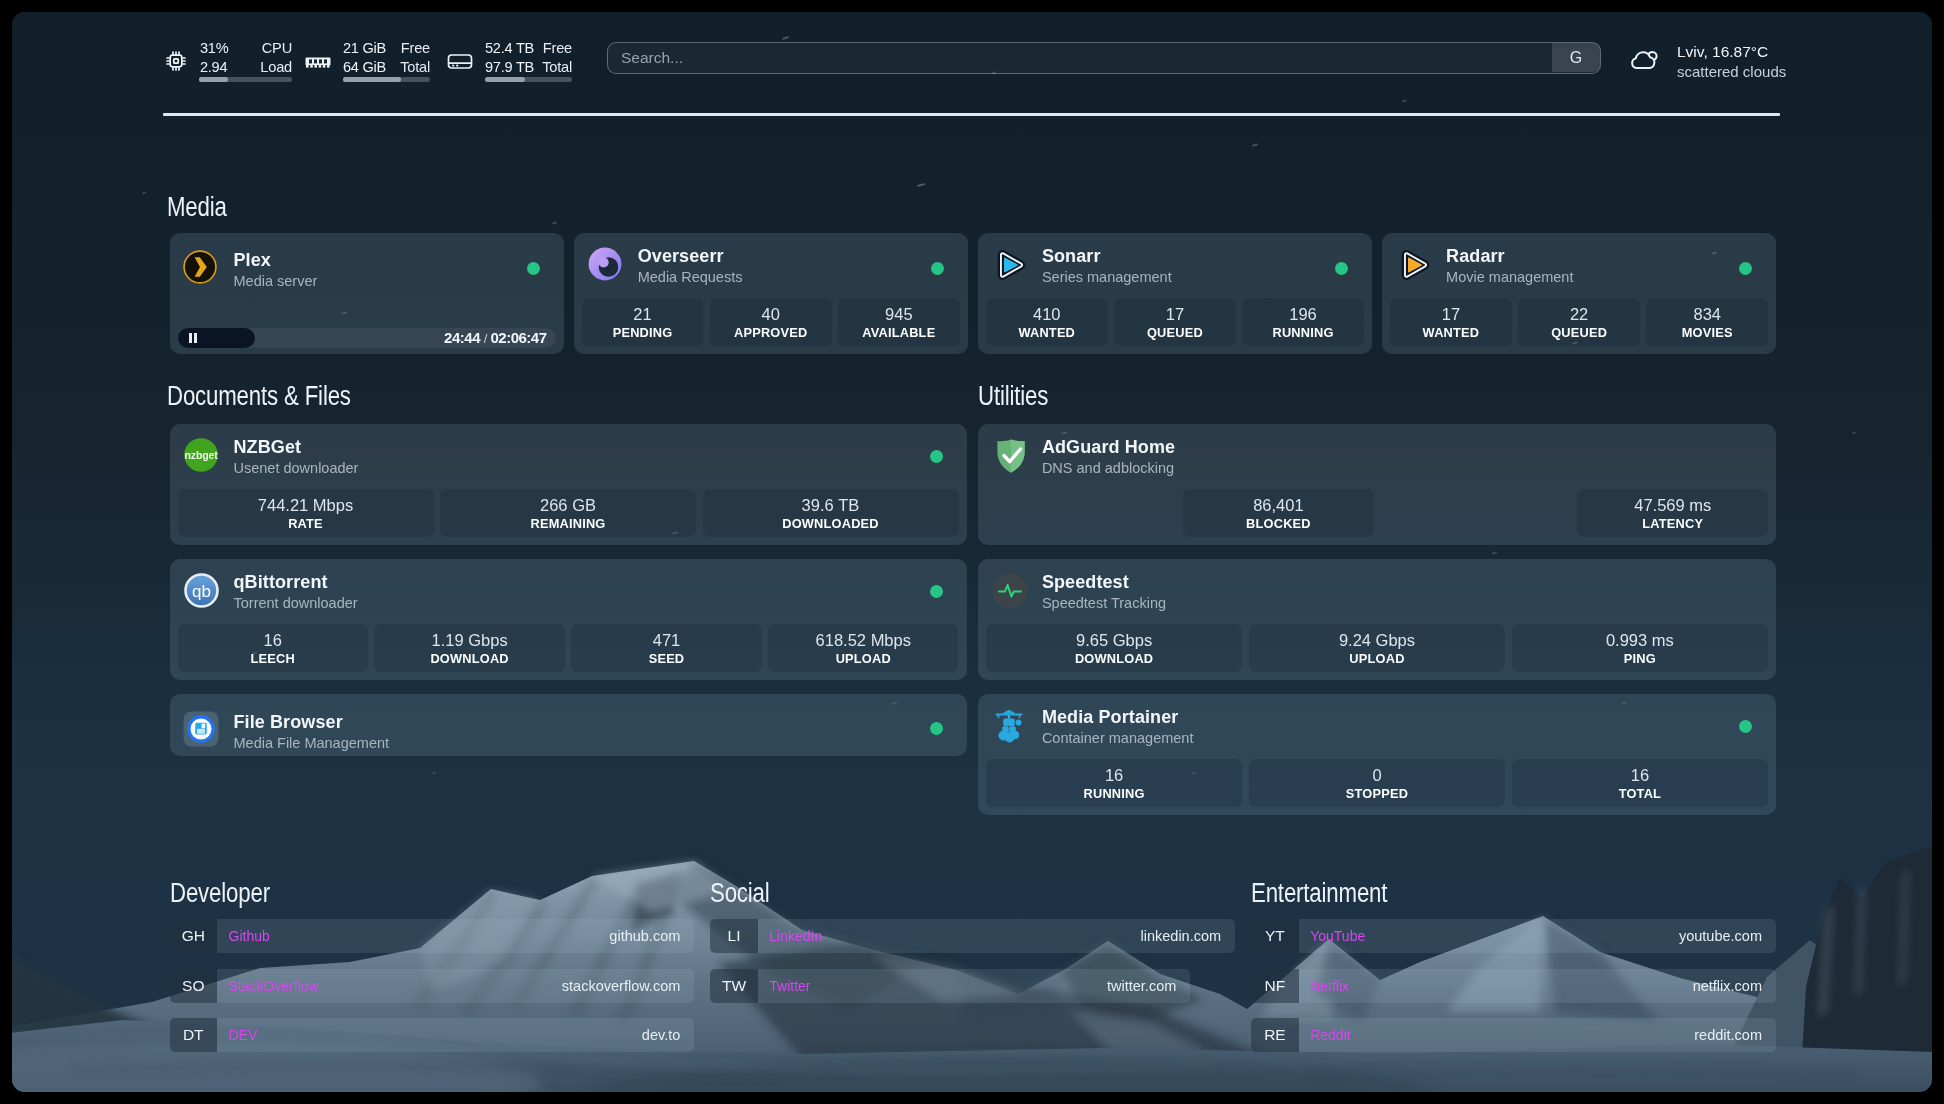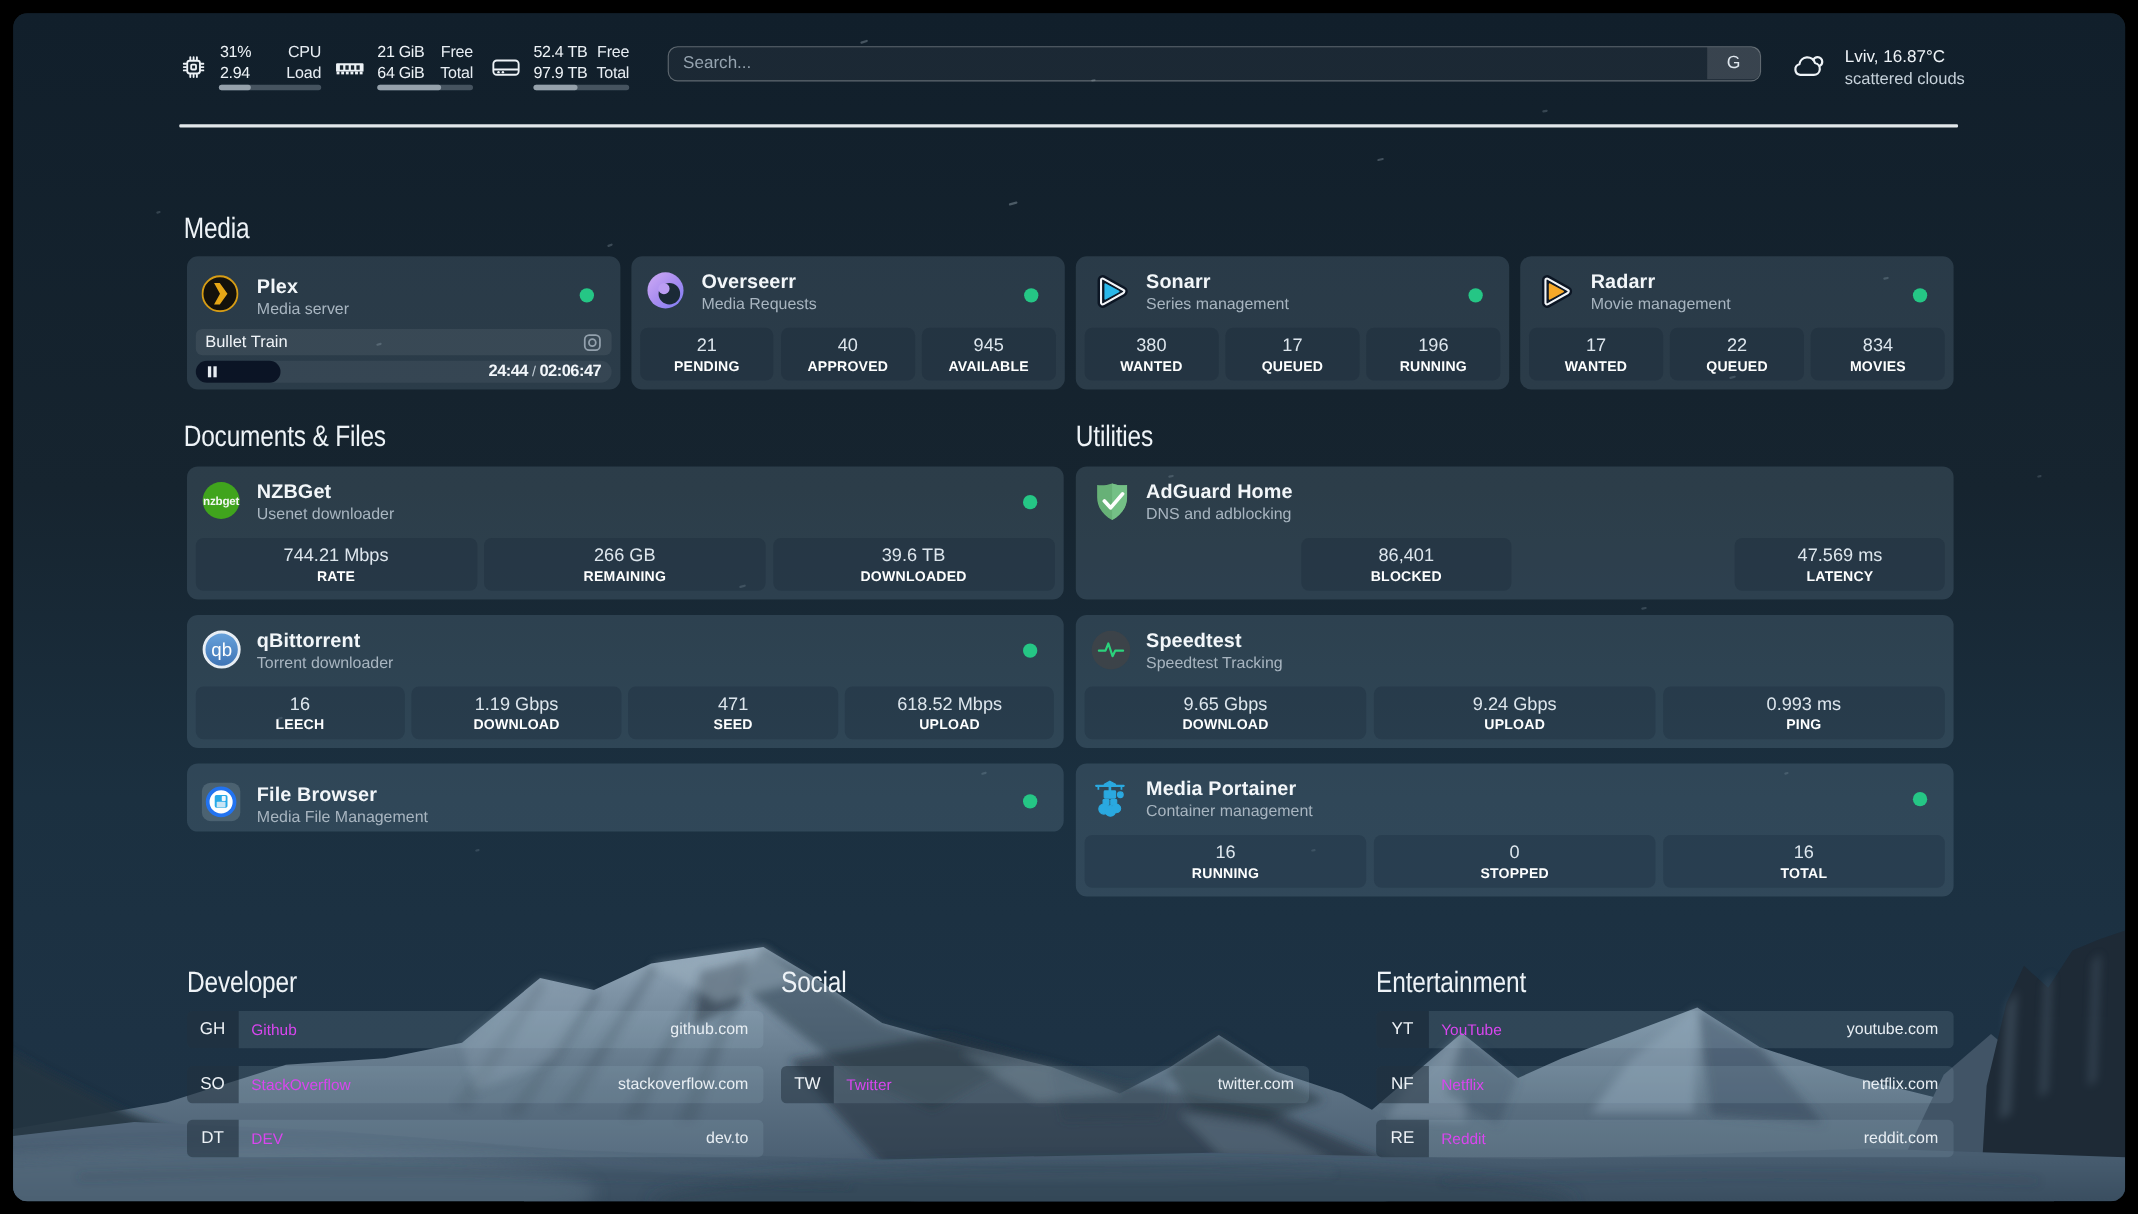--- a/index.html
+++ b/index.html
@@ -198,29 +198,20 @@
 <div class="card" style="left:157.5px;top:221.0px;width:394.0px;height:121.0px;">
       <div class="abs" style="left:13px;top:17px;"><svg width="34" height="34" viewBox="0 0 34 34">
           <circle cx="17" cy="17" r="15.9" fill="#14110b" stroke="#d69c15" stroke-width="1.7"></circle>
           <path d="M11.6 7.2h5.2L23.8 17l-7 9.8h-5.2L17 17z" fill="#e6a616"></path>
         </svg></div>
       <div class="hd" style="top:15px;">
         <div class="t">Plex</div>
         <div class="s">Media server</div>
       </div>
       <div class="dot" style="right:24px;top:29px;"></div>
-      <div class="abs" style="left:8px;top:66px;width:378px;height:24px;background:rgba(255,255,255,0.065);border-radius:6px;">
-        <div class="abs" style="left:9px;top:0;line-height:24px;font-size:15px;color:#f0f4f8;">Bullet Train</div>
-        <div class="abs" style="right:9px;top:3.5px;"><svg width="17" height="17" viewBox="0 0 17 17">
-            <g stroke="#93a1ad" stroke-width="1.6" fill="none">
-              <rect x="1.6" y="1.6" width="13.8" height="13.8" rx="4"></rect>
-              <circle cx="8.5" cy="8.5" r="3.1"></circle>
-            </g>
-          </svg></div>
-      </div>
       <div class="abs" style="left:8px;top:95px;width:378px;height:19.5px;background:rgba(255,255,255,0.055);border-radius:10px;">
         <div class="abs" style="left:0;top:0;width:77px;height:19.5px;background:rgba(7,16,33,0.93);border-radius:10px;"></div>
         <div class="abs" style="left:11px;top:4.75px;width:3px;height:10px;background:#e8edf2;"></div>
         <div class="abs" style="left:16.5px;top:4.75px;width:3px;height:10px;background:#e8edf2;"></div>
         <div class="abs" style="right:9px;top:0;line-height:20.5px;font-size:15px;font-weight:bold;letter-spacing:-0.5px;color:#f2f6fa;">24:44&nbsp;<span style="font-weight:normal;font-size:13px;color:#c2cdd6;">/</span>&nbsp;02:06:47</div>
       </div>
     </div>
     <div class="card" style="left:561.7px;top:221.0px;width:394.0px;height:121.0px;">
       <div class="abs" style="left:13px;top:13px;"><svg width="36" height="36" viewBox="0 0 36 36">
           <defs>
@@ -258,21 +249,21 @@
           <polygon points="11.5,8.8 29.5,19 11.5,29.2" fill="none" stroke="#f2f5f8" stroke-width="5" stroke-linejoin="round"></polygon>
           <polygon points="11.5,8.8 29.5,19 11.5,29.2" fill="#0c1624" stroke="#0c1624" stroke-width="1.2" stroke-linejoin="round"></polygon>
           <polygon points="13.8,12.4 26.0,19 13.8,25.6" fill="#29b8ea" stroke="#29b8ea" stroke-width="1.6" stroke-linejoin="round"></polygon>
         </svg></div>
       <div class="hd" style="top:11px;">
         <div class="t">Sonarr</div>
         <div class="s">Series management</div>
       </div>
       <div class="dot" style="right:24px;top:29px;"></div>
       <div class="stat" style="left:8.0px;top:65px;width:121.7px;height:48px;">
-        <span class="v">380</span>
+        <span class="v">410</span>
         <span class="l">WANTED</span>
       </div>
       <div class="stat" style="left:136.2px;top:65px;width:121.7px;height:48px;">
         <span class="v">17</span>
         <span class="l">QUEUED</span>
       </div>
       <div class="stat" style="left:264.3px;top:65px;width:121.7px;height:48px;">
         <span class="v">196</span>
         <span class="l">RUNNING</span>
       </div>
@@ -459,20 +450,25 @@
       <div class="bmab">SO</div>
       <div class="bmnm">StackOverflow</div>
       <div class="bmur">stackoverflow.com</div>
     </div>
     <div class="bmrow" style="left:157.5px;top:1006.0px;width:524.8px;">
       <div class="bmab">DT</div>
       <div class="bmnm">DEV</div>
       <div class="bmur">dev.to</div>
     </div>
     <div class="sec" style="left:698.3px;top:866px;">Social</div>
+    <div class="bmrow" style="left:698.3px;top:907px;width:524.8px;">
+      <div class="bmab">LI</div>
+      <div class="bmnm">LinkedIn</div>
+      <div class="bmur">linkedin.com</div>
+    </div>
     <div class="bmrow" style="left:698.3px;top:956.5px;width:480px;">
       <div class="bmab">TW</div>
       <div class="bmnm">Twitter</div>
       <div class="bmur">twitter.com</div>
     </div>
     <div class="sec" style="left:1239.2px;top:866px;">Entertainment</div>
     <div class="bmrow" style="left:1239.2px;top:907px;width:524.8px;">
       <div class="bmab">YT</div>
       <div class="bmnm">YouTube</div>
       <div class="bmur">youtube.com</div>

